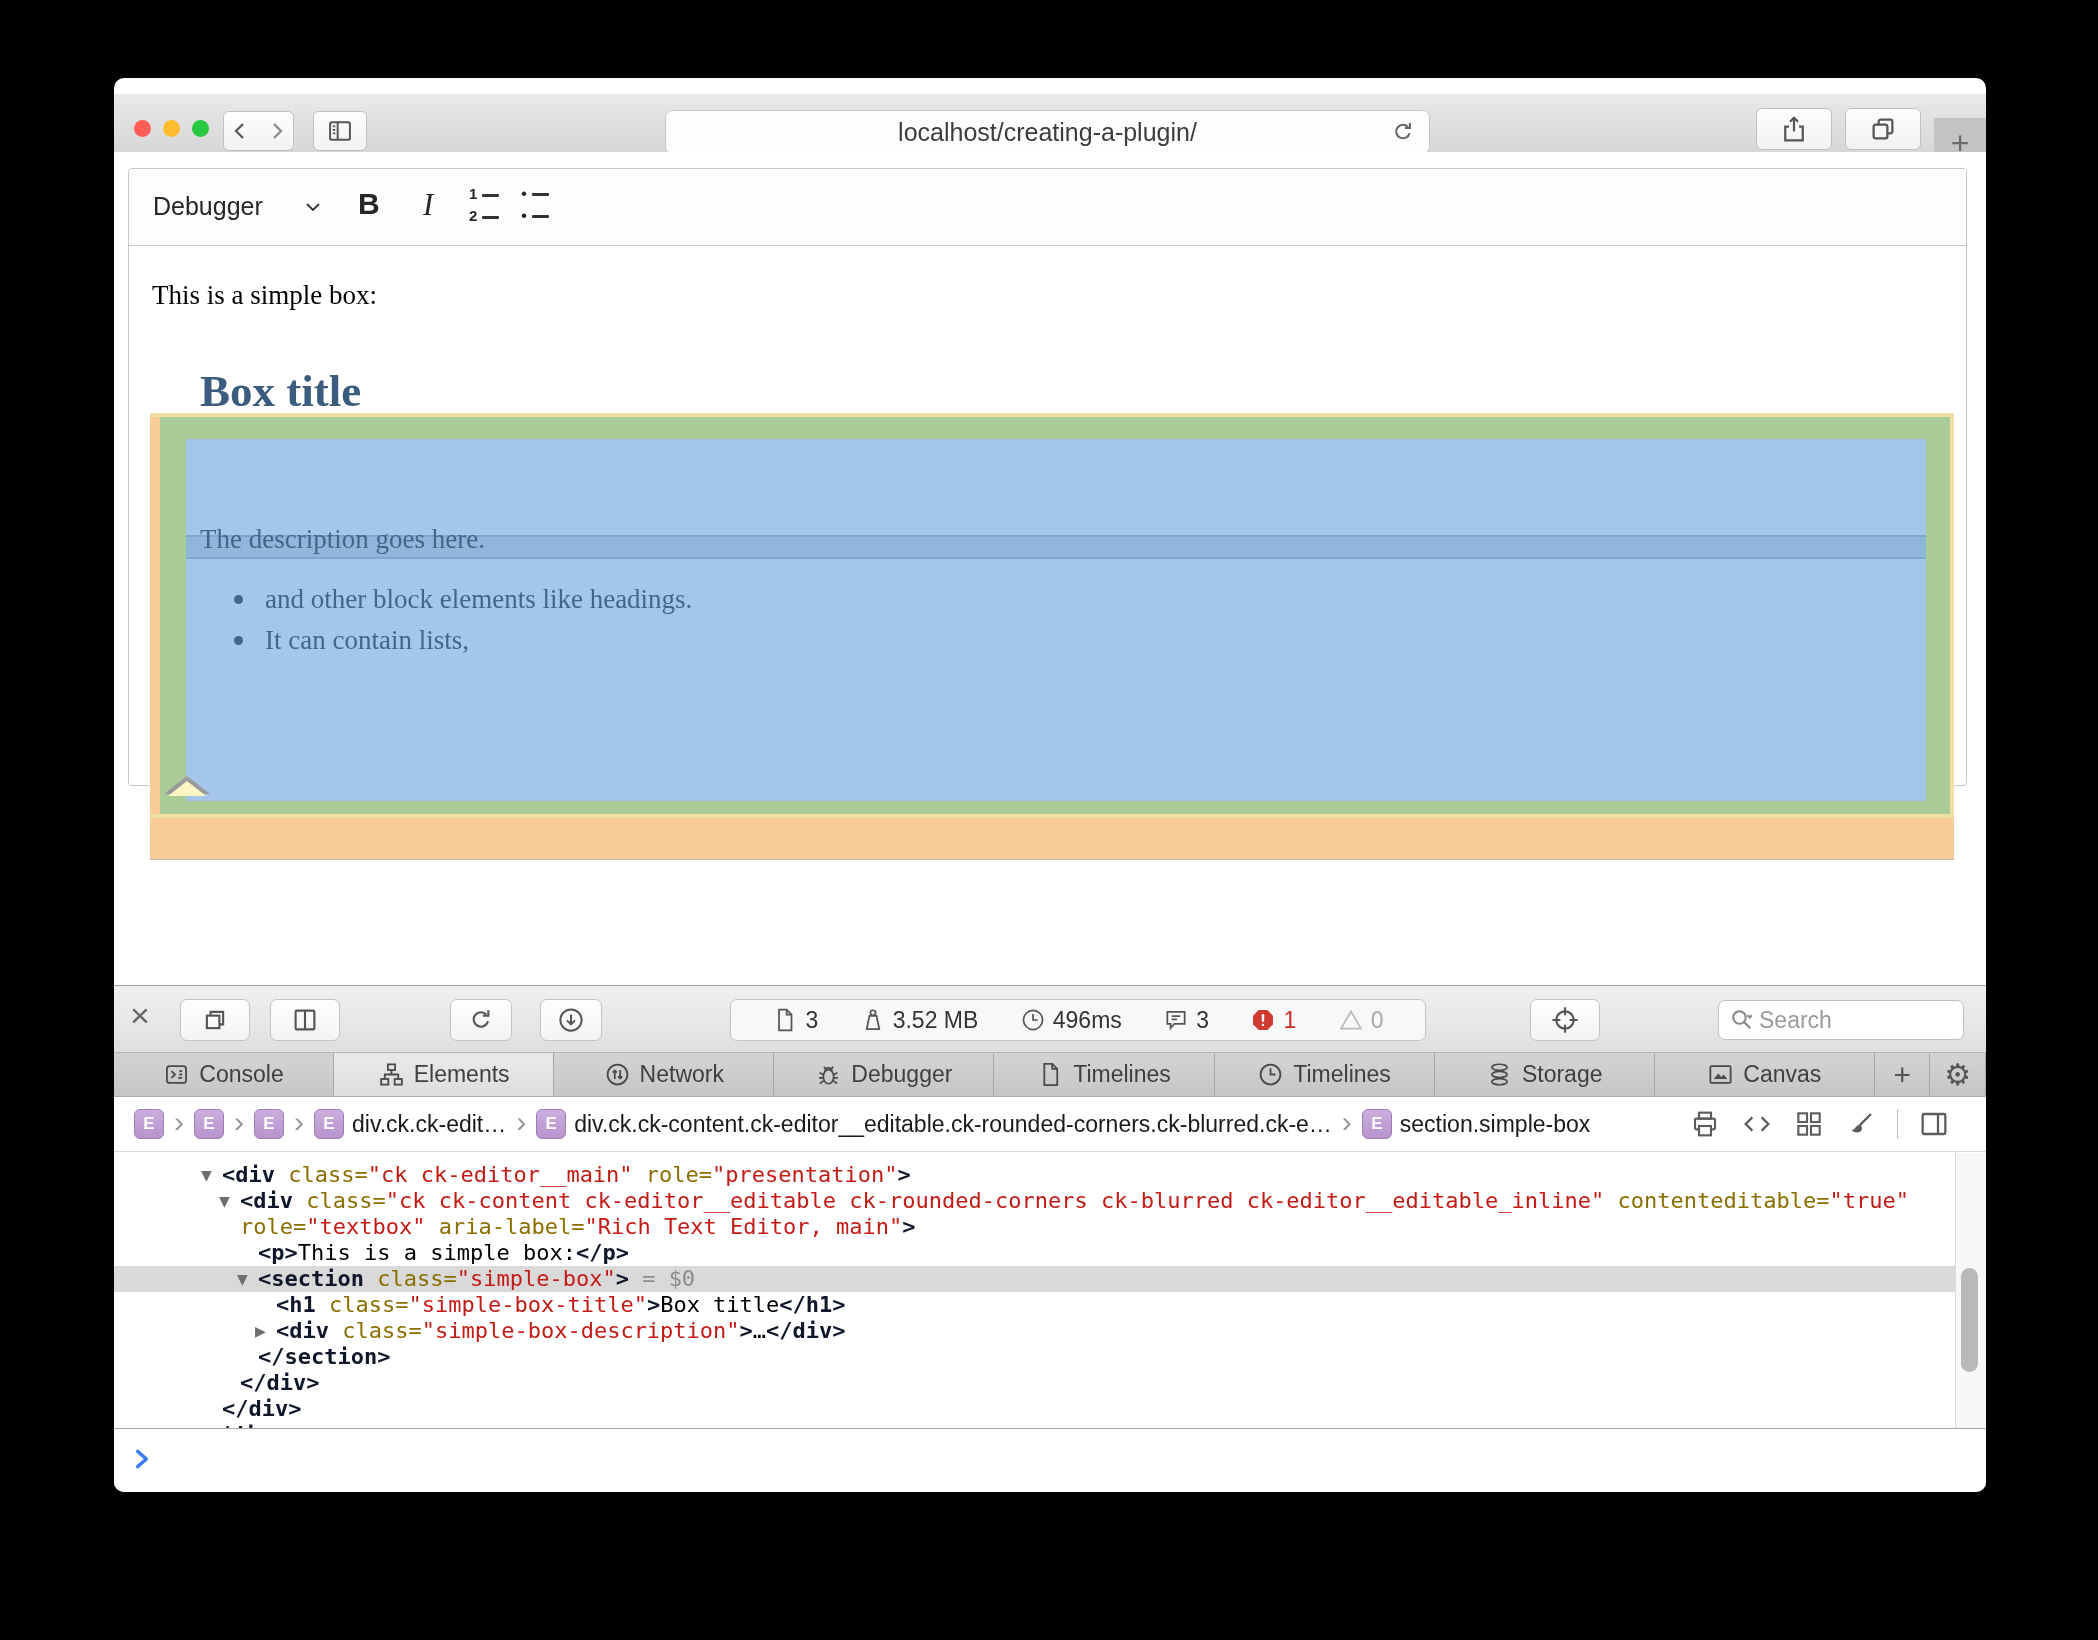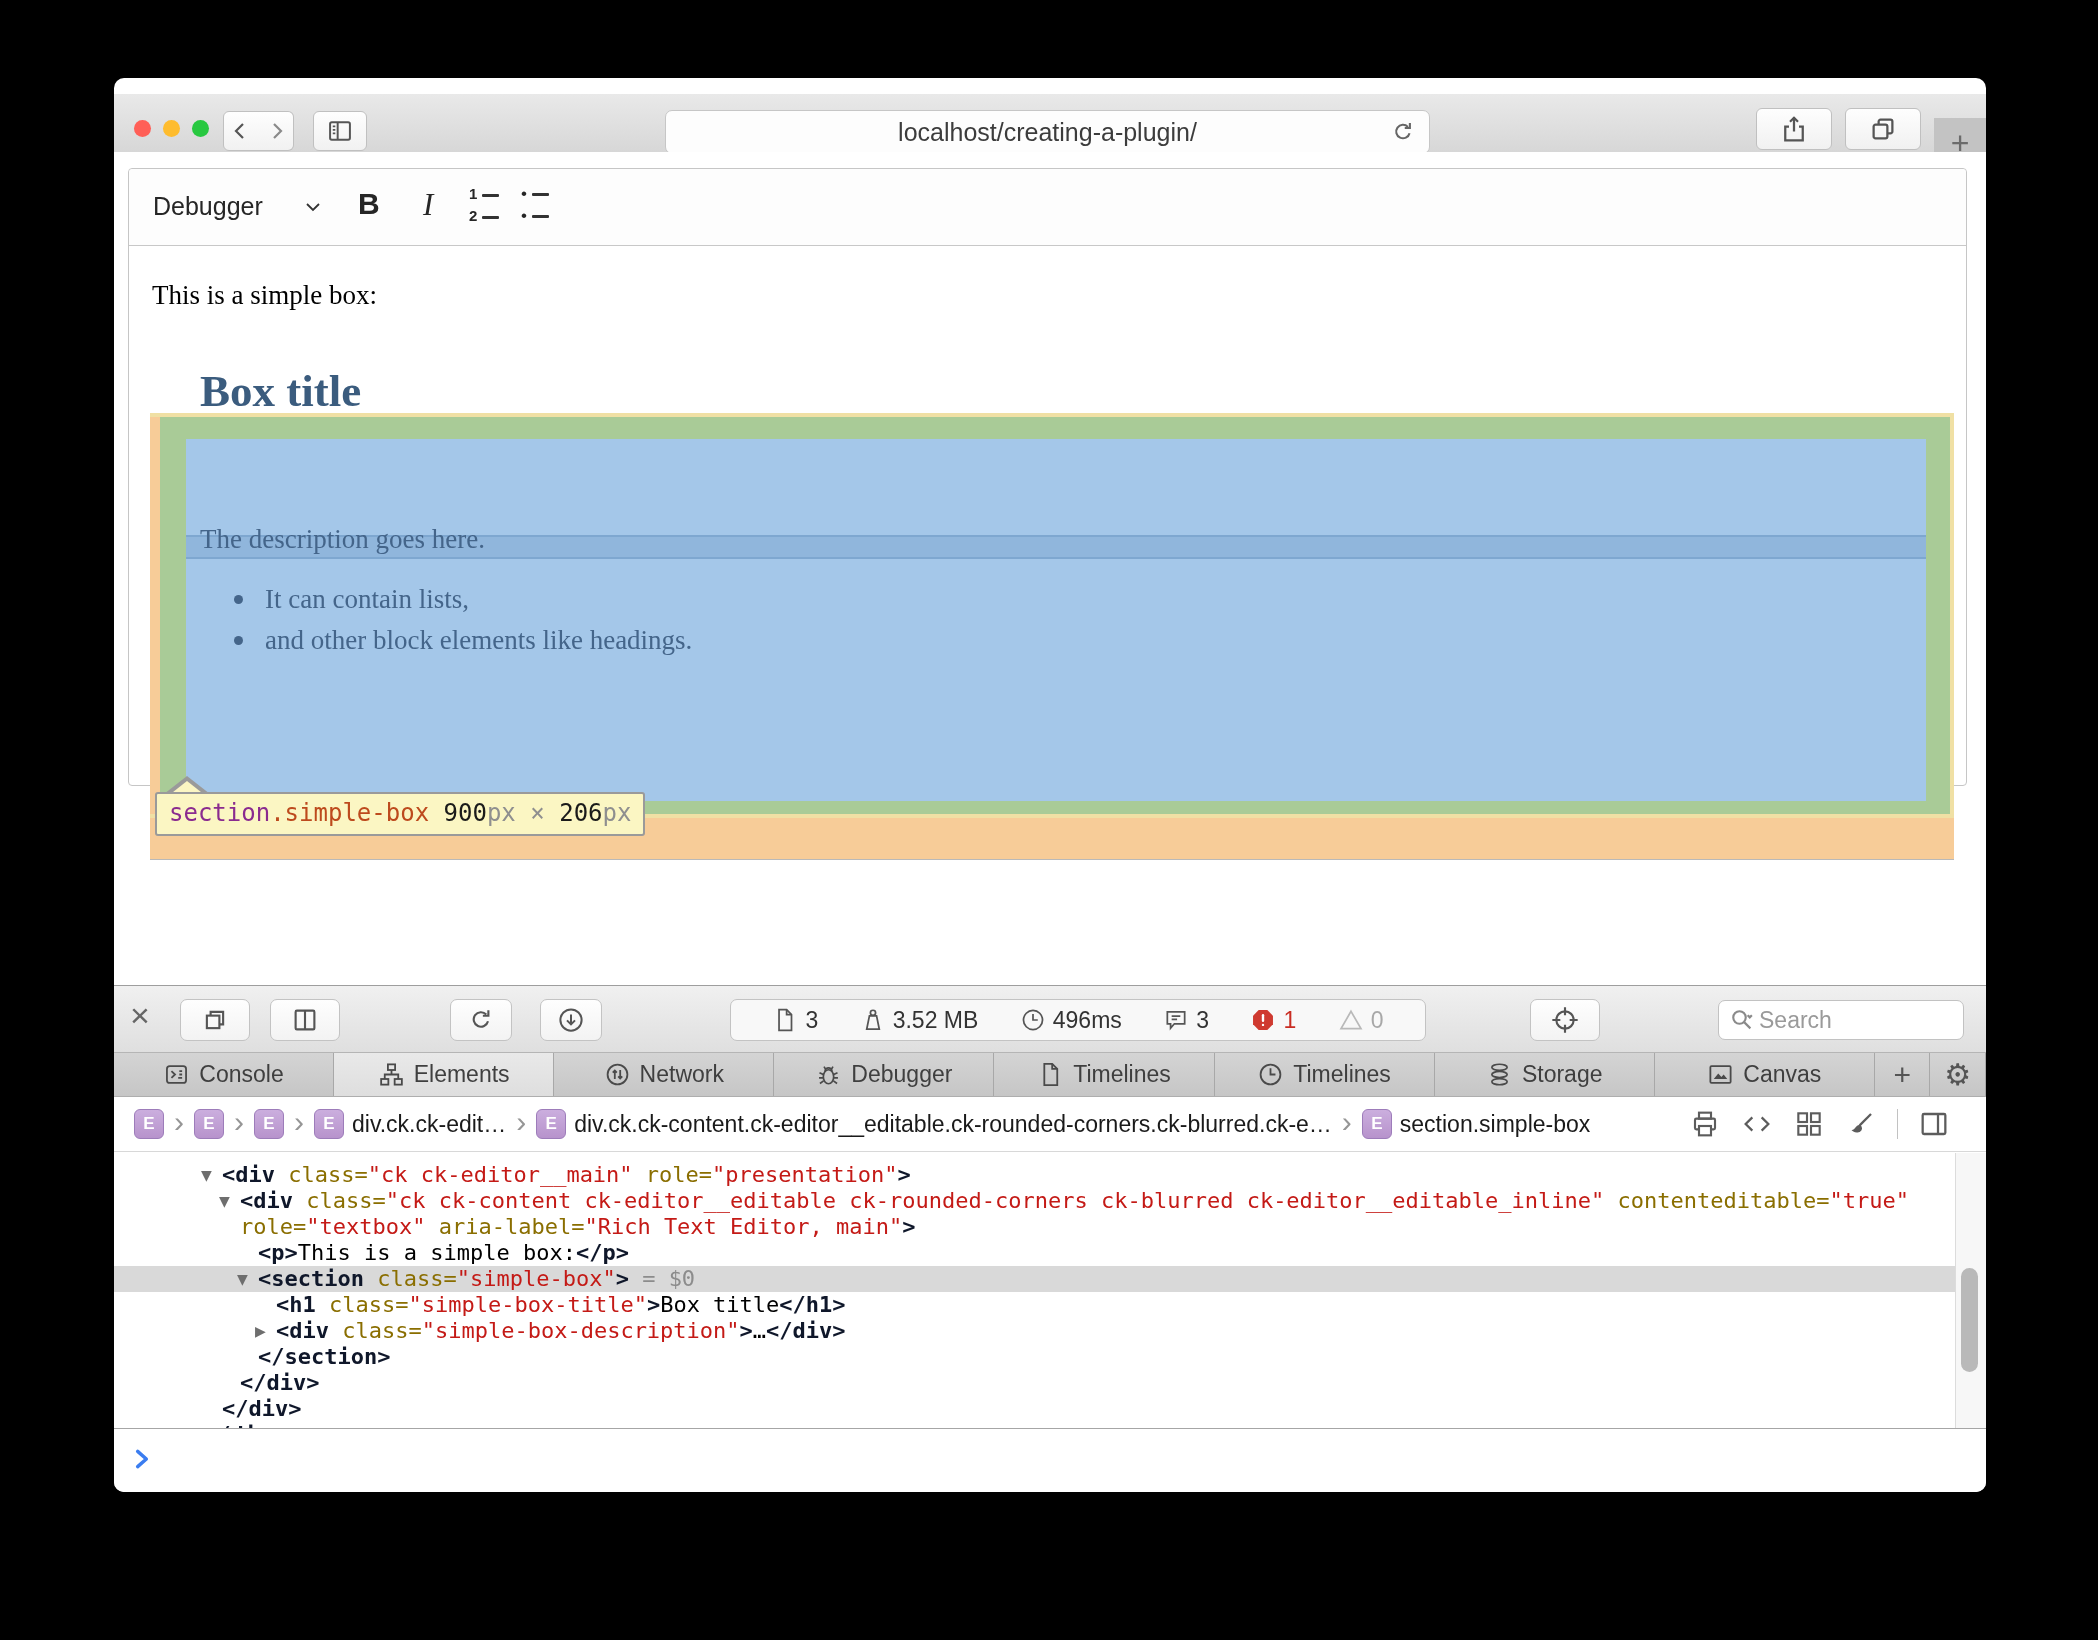--- a/index.html
+++ b/index.html
@@ -202,30 +202,26 @@
         <div class="hl hl-blue" style="left:72px;top:287px;width:1740px;height:96px;"></div>
         <div class="hl hl-blue-dark" style="left:72px;top:383px;width:1740px;height:24px;"></div>
         <div class="hl hl-blue" style="left:72px;top:407px;width:1740px;height:242px;"></div>
         <div class="hl hl-yellow" style="left:36px;top:662px;width:1804px;height:4px;"></div>
         <div class="hl hl-orange" style="left:36px;top:666px;width:1804px;height:42px;border-bottom:1px solid #b9b9b9;box-sizing:border-box;"></div>
       </div>
 
       <div class="boxtitle serif">Box title</div>
       <div class="boxdesc serif">The description goes here.</div>
       <div class="boxlist serif">
+        <div class="li"><span class="bullet"></span><span>and other block elements like headings.</span></div>
         <div class="li"><span class="bullet"></span><span>It can contain lists,</span></div>
-        <div class="li"><span class="bullet"></span><span>and other block elements like headings.</span></div>
       </div>
 
       <div class="tip-arrow-b"></div>
       <div class="tip-arrow-f"></div>
-      <div class="tooltip">
-        <span class="tt-tag">section</span><span class="tt-class">.simple-box</span>
-        <span>900</span><span class="tt-unit">px</span><span class="tt-unit"> × </span><span>206</span><span class="tt-unit">px</span>
-      </div>
     </div>
 
     <div class="dt-toolbar">
       <span style="position:absolute;left:16px;top:10px;font-size:34px;color:#666;">×</span>
       <div class="dt-btn" style="left:66px;width:70px;">
         <span class="ic">
             <svg width="30" height="30" viewBox="0 0 24 24" fill="none" stroke="#555" stroke-width="1.7">
               <path d="M8.5 8.5V5.5h10v10h-3"></path>
               <rect x="5.5" y="8.5" width="10" height="10"></rect>
             </svg>

